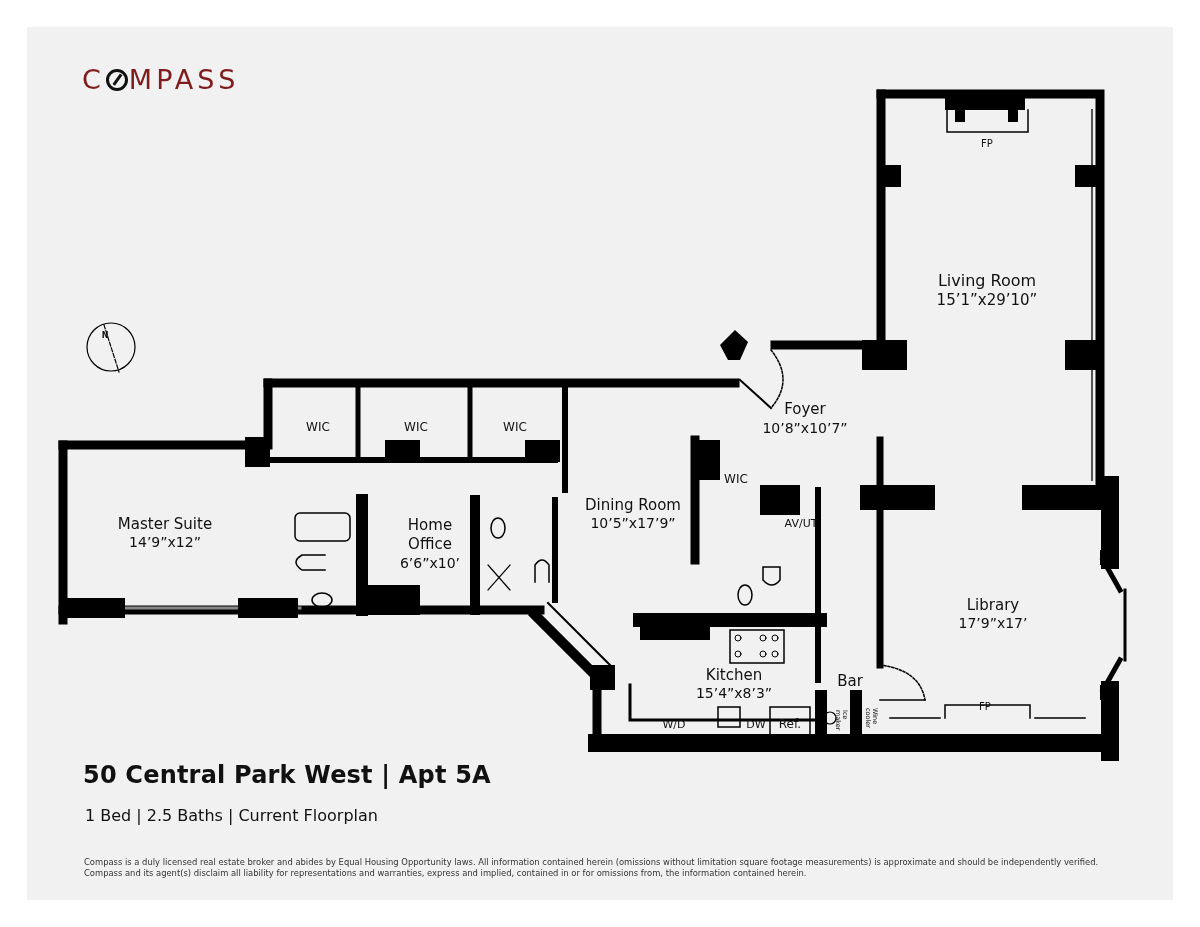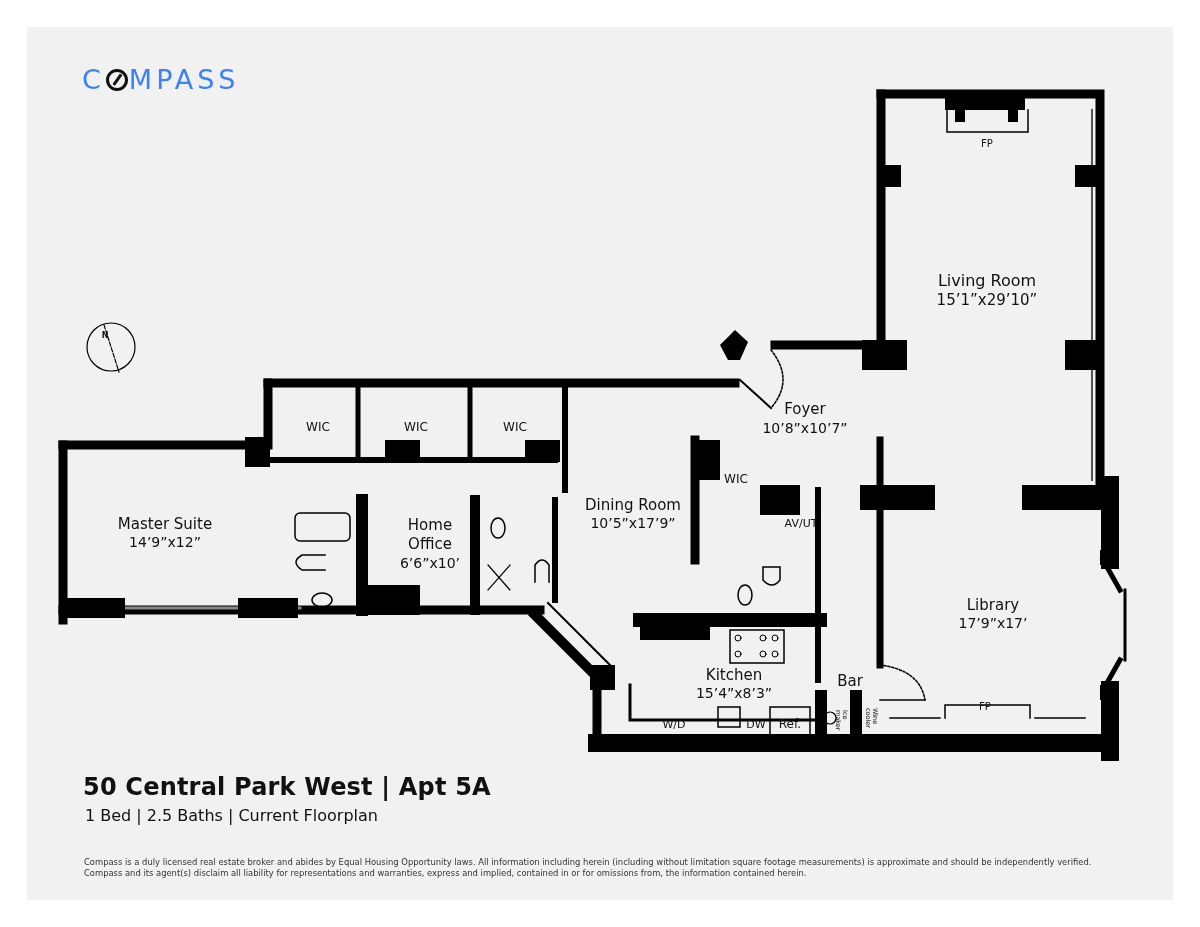--- a/index.html
+++ b/index.html
@@ -1,21 +1,21 @@
 <!DOCTYPE html>
 <html><head>
 <meta charset="utf-8">
 <style>
   html, body { margin: 0; padding: 0; background: #ffffff; }
   body { width: 1200px; height: 927px; position: relative; overflow: hidden; font-family: "DejaVu Sans", sans-serif; }
   .panel { position: absolute; left: 27px; top: 27px; width: 1146px; height: 873px; background: #f1f1f1; }
-  .logo { position: absolute; left: 82px; top: 64px; font-family: "DejaVu Sans", sans-serif; font-size: 27px; letter-spacing: 4px; color: #3b82f6; font-weight: 400; }
+  .logo { position: absolute; left: 82px; top: 64px; font-family: "DejaVu Sans", sans-serif; font-size: 27px; letter-spacing: 4px; color: #7f1d1d; font-weight: 400; }
   .logo .o { display: inline-block; width: 22px; height: 22px; border: 3px solid #111; border-radius: 50%; box-sizing: border-box; position: relative; vertical-align: -2px; margin: 0 1px; }
   .logo .o::after { content: ""; position: absolute; left: 7px; top: 1px; width: 2.5px; height: 13px; background: #111; transform: rotate(35deg); }
-  .title { position: absolute; left: 83px; top: 761px; font-size: 24px; font-weight: bold; color: #111; letter-spacing: 0.2px; margin-top: 12px; }
+  .title { position: absolute; left: 83px; top: 761px; font-size: 24px; font-weight: bold; color: #111; letter-spacing: 0.2px; }
   .subtitle { position: absolute; left: 85px; top: 806px; font-size: 16px; color: #111; }
   .disclaimer { position: absolute; left: 84px; top: 857px; font-size: 8.4px; line-height: 11px; color: #333; width: 1070px; }
   svg.plan { position: absolute; left: 0; top: 0; }
   .rl { font-family: "DejaVu Sans", sans-serif; fill: #111; }
 </style>
 </head>
 <body>
 
 <div class="panel"></div>
 
@@ -163,15 +163,15 @@
     <text transform="translate(843,710) rotate(90)">Ice</text>
     <text transform="translate(836,710) rotate(90)">maker</text>
     <text transform="translate(873,708) rotate(90)">Wine</text>
     <text transform="translate(866,708) rotate(90)">cooler</text>
   </g>
 </svg>
 
 <div class="title">50 Central Park West  | Apt 5A</div>
 <div class="subtitle">1 Bed | 2.5 Baths | Current Floorplan</div>
 <div class="disclaimer">
-  <div>Compass is a duly licensed real estate broker and abides by Equal Housing Opportunity laws.  All information including herein (including without limitation square footage measurements) is approximate and should be independently verified.</div>
+  <div>Compass is a duly licensed real estate broker and abides by Equal Housing Opportunity laws.  All information contained herein (omissions without limitation square footage measurements) is approximate and should be independently verified.</div>
   <div>Compass and its agent(s) disclaim all liability for representations and warranties, express and implied, contained in or for omissions from, the information contained herein.</div>
 </div>
 
 </body></html>

